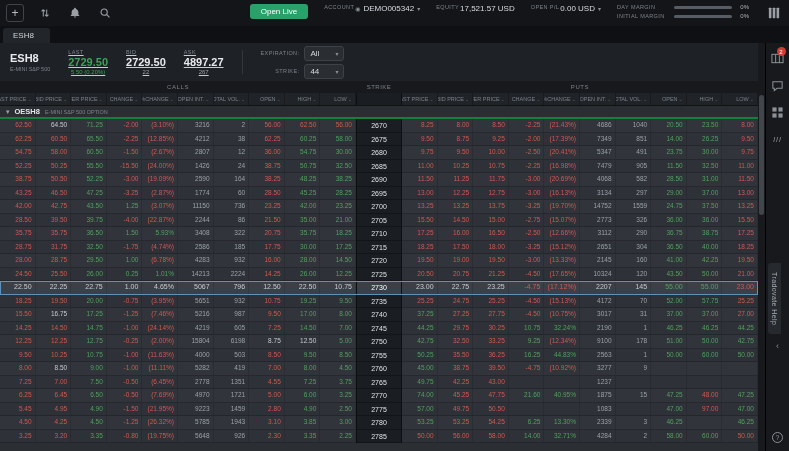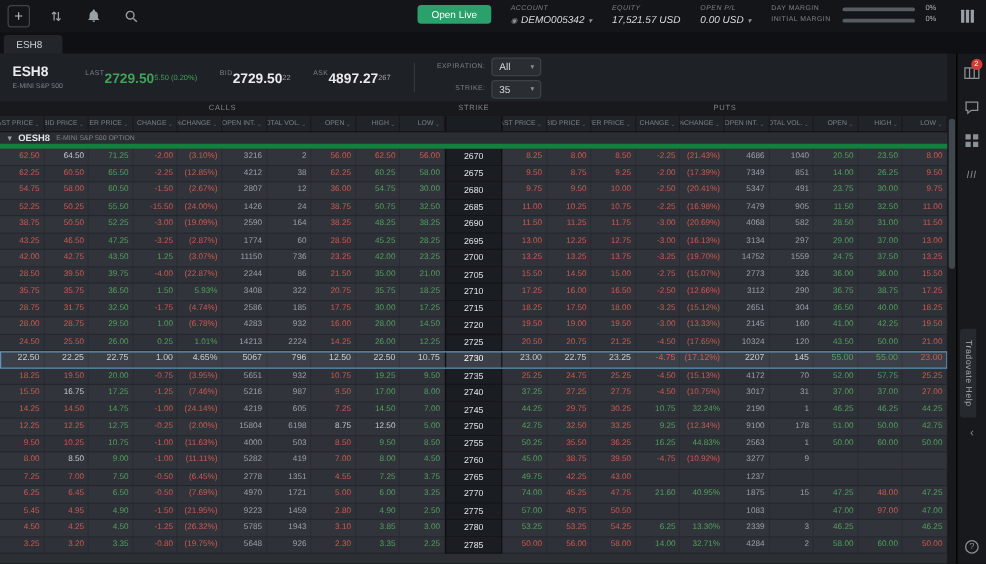--- a/index.html
+++ b/index.html
@@ -8,21 +8,21 @@
   .app { width:789px; height:451px; display:flex; flex-direction:column; position:relative; }
 
   
   .topbar { height:26px; background:#141518; display:flex; align-items:center; padding:0 6px; flex:none; }
   .tb-left { display:flex; align-items:center; gap:12px; }
   .icon-btn { width:18px; height:18px; display:flex; align-items:center; justify-content:center; color:#9aa0a6; cursor:pointer; }
   .plus-box { border:1px solid #3f444a; border-radius:3px; font-size:12px; line-height:1; color:#b7bcc2; }
   svg.ic { display:block; }
   .tb-right { margin-left:auto; display:flex; align-items:flex-start; gap:16px; }
   .open-live { background:#2aa06a; color:#fff; font-size:8px; padding:3px 11px; border-radius:3px; cursor:pointer; white-space:nowrap; }
-  .tb-group { display:flex; flex-direction:column; justify-content:center; gap:1px;font-style:italic; }
+  .tb-group { display:flex; flex-direction:row; justify-content:center; gap:1px; }
   .tb-label { font-size:5.5px; color:#7c838b; letter-spacing:.4px; }
   .tb-value { font-size:8px; color:#d7dbe0; display:flex; align-items:center; gap:3px; white-space:nowrap; }
   .tb-caret { font-size:6px; color:#8b9197; }
   .margin-col { display:flex; flex-direction:column; gap:3px; }
   .margin-row { display:flex; align-items:center; gap:5px; }
   .margin-row .tb-label { width:52px; text-align:left; }
   .margin-bar { width:58px; height:3px; background:#565c63; border-radius:2px; position:relative; }
   .margin-pct { font-size:6px; color:#aeb4ba; width:12px; text-align:right; }
 
   
@@ -31,21 +31,21 @@
          border-radius:3px 3px 0 0; cursor:pointer; }
 
   
   .content { flex:1; display:flex; min-height:0; }
   .main { flex:1; display:flex; flex-direction:column; min-width:0; background:#2b2e33; }
 
   
   .quotebar { height:38px; background:#1e2126; display:flex; align-items:center; padding:0 10px; gap:18px; flex:none; }
   .q-sym .sym { font-size:11px; font-weight:bold; color:#e8eaee; }
   .q-sym .subname { font-size:5.5px; color:#7c838b; margin-top:2px; }
-  .q-block { display:flex; flex-direction:row; align-items:flex-start; }
+  .q-block { display:flex; flex-direction:column; align-items:flex-start;text-decoration:underline; }
   .q-label { font-size:5.5px; color:#7c838b; letter-spacing:.4px; }
   .q-price { font-size:11px; font-weight:bold; color:#e8eaee; margin-top:1px; }
   .q-sub { font-size:6px; color:#9aa0a6; margin-top:1px; align-self:center; }
   .up-txt { color:#3fa258 !important; }
   .v-div { width:1px; height:24px; background:#33373d; }
   .q-selects { display:flex; flex-direction:column; gap:3px; }
   .sel-row { display:flex; align-items:center; gap:5px; justify-content:flex-end; }
   .sel-label { font-size:5.5px; color:#7c838b; letter-spacing:.4px; }
   .select { background:#2a2d32; border:1px solid #3d4248; border-radius:3px; min-width:40px; height:15px;
             display:flex; align-items:center; justify-content:space-between; padding:0 5px; font-size:8px;
@@ -59,21 +59,21 @@
        font-size:6px; color:#7c838b; letter-spacing:.5px; }
   .header-row { height:13px; background:#202327; display:flex; flex:none; border-bottom:1px solid #101214; }
   .h-side { flex:1; display:flex; }
   .hcell { flex:1; font-size:5.5px; color:#79818a; display:flex; align-items:center; justify-content:flex-end;
        padding-right:3px; border-right:1px solid rgba(0,0,0,.25); white-space:nowrap; overflow:hidden; cursor:pointer; }
   .hcell .caret { font-size:5px; margin-left:1px; color:#5d646b; }
   .h-strike { width:46px; flex:none; background:#1a1d21; border-right:1px solid #0d0f11; border-left:1px solid #0d0f11; }
 
   
   .section-row { height:13px; background:#2a2d32; display:flex; align-items:center; padding-left:6px; gap:5px;
-       flex:none; border-bottom:4px solid #15803d; }
+       flex:none; border-bottom:2px solid #15803d; }
   .section-caret { font-size:7px; color:#9aa0a6; }
   .section-sym { font-size:7.5px; font-weight:bold; color:#e4e7ea; }
   .section-name { font-size:5.5px; color:#7c838b; }
 
   
   .rows { flex:1; overflow:hidden; }
   .row { display:flex; height:13.5px; }
   .row:nth-child(even) .side { background:#2e3138; }
   .side { flex:1; display:flex; background:#31343b; border-bottom:1px solid rgba(0,0,0,.22); }
   .cell { flex:1; font-size:6.5px; line-height:12.5px; text-align:right; padding-right:3px;
@@ -218,21 +218,21 @@
           <div class="sel-row">
             <span class="sel-label">EXPIRATION:</span>
             <span class="select">
               <span>All</span>
               <span class="tb-caret">▾</span>
             </span>
           </div>
           <div class="sel-row">
             <span class="sel-label">STRIKE:</span>
             <span class="select">
-              <span>35</span>
+              <span>44</span>
               <span class="tb-caret">▾</span>
             </span>
           </div>
         </div>
       </div>
 
       <div class="group-row">
         <div class="g-side">CALLS</div>
         <div class="g-strike">STRIKE</div>
         <div class="g-side">PUTS</div>

